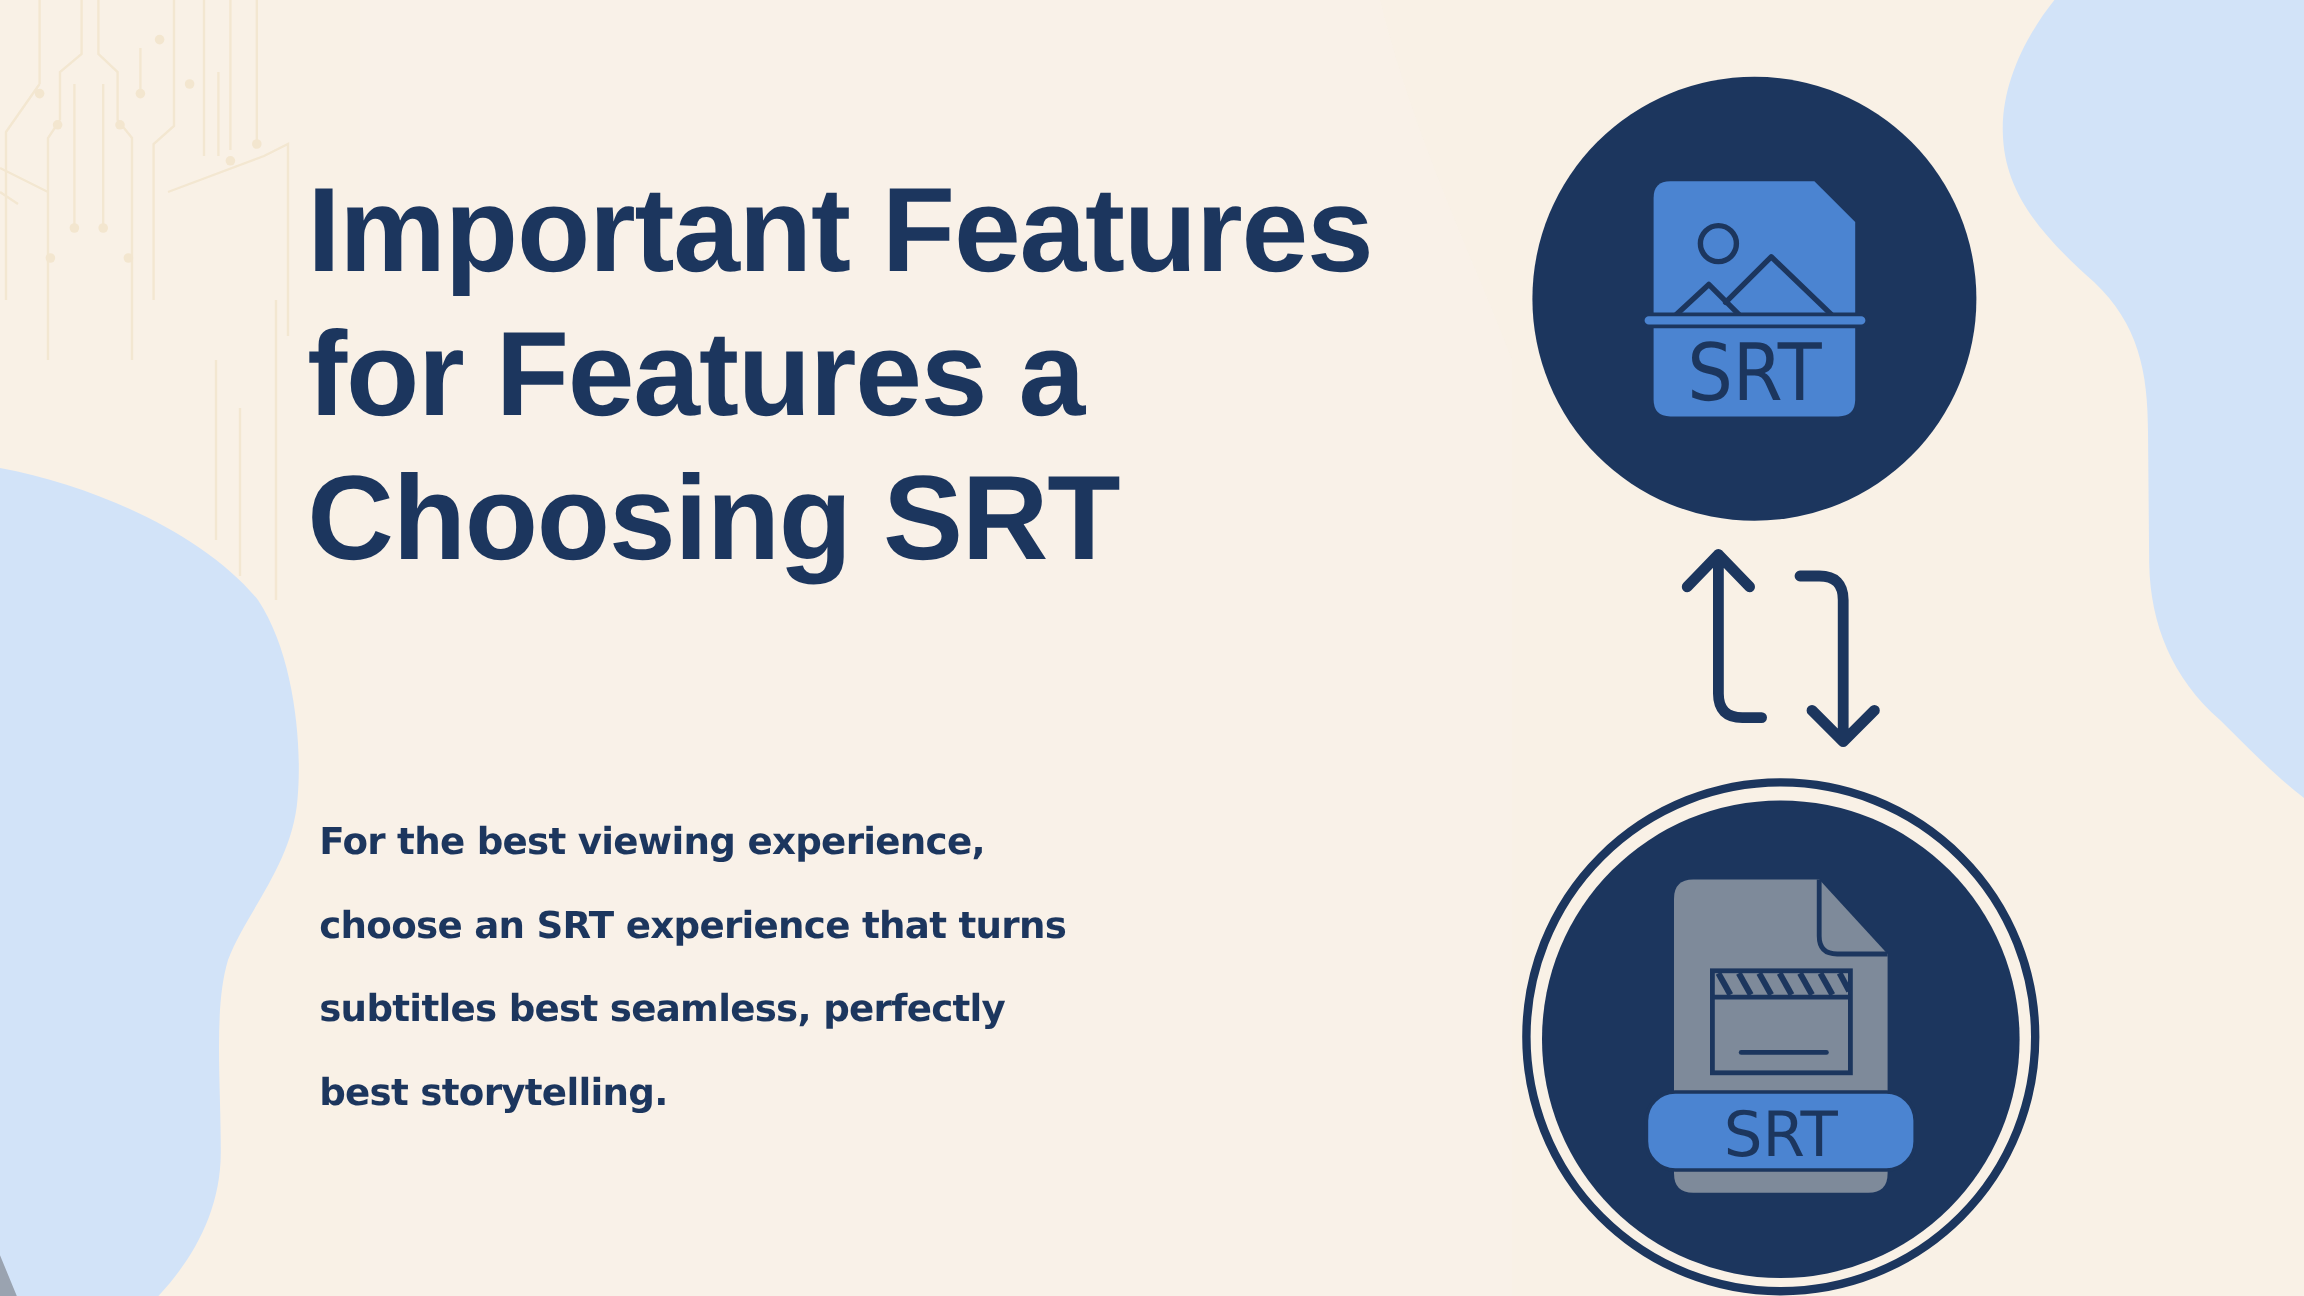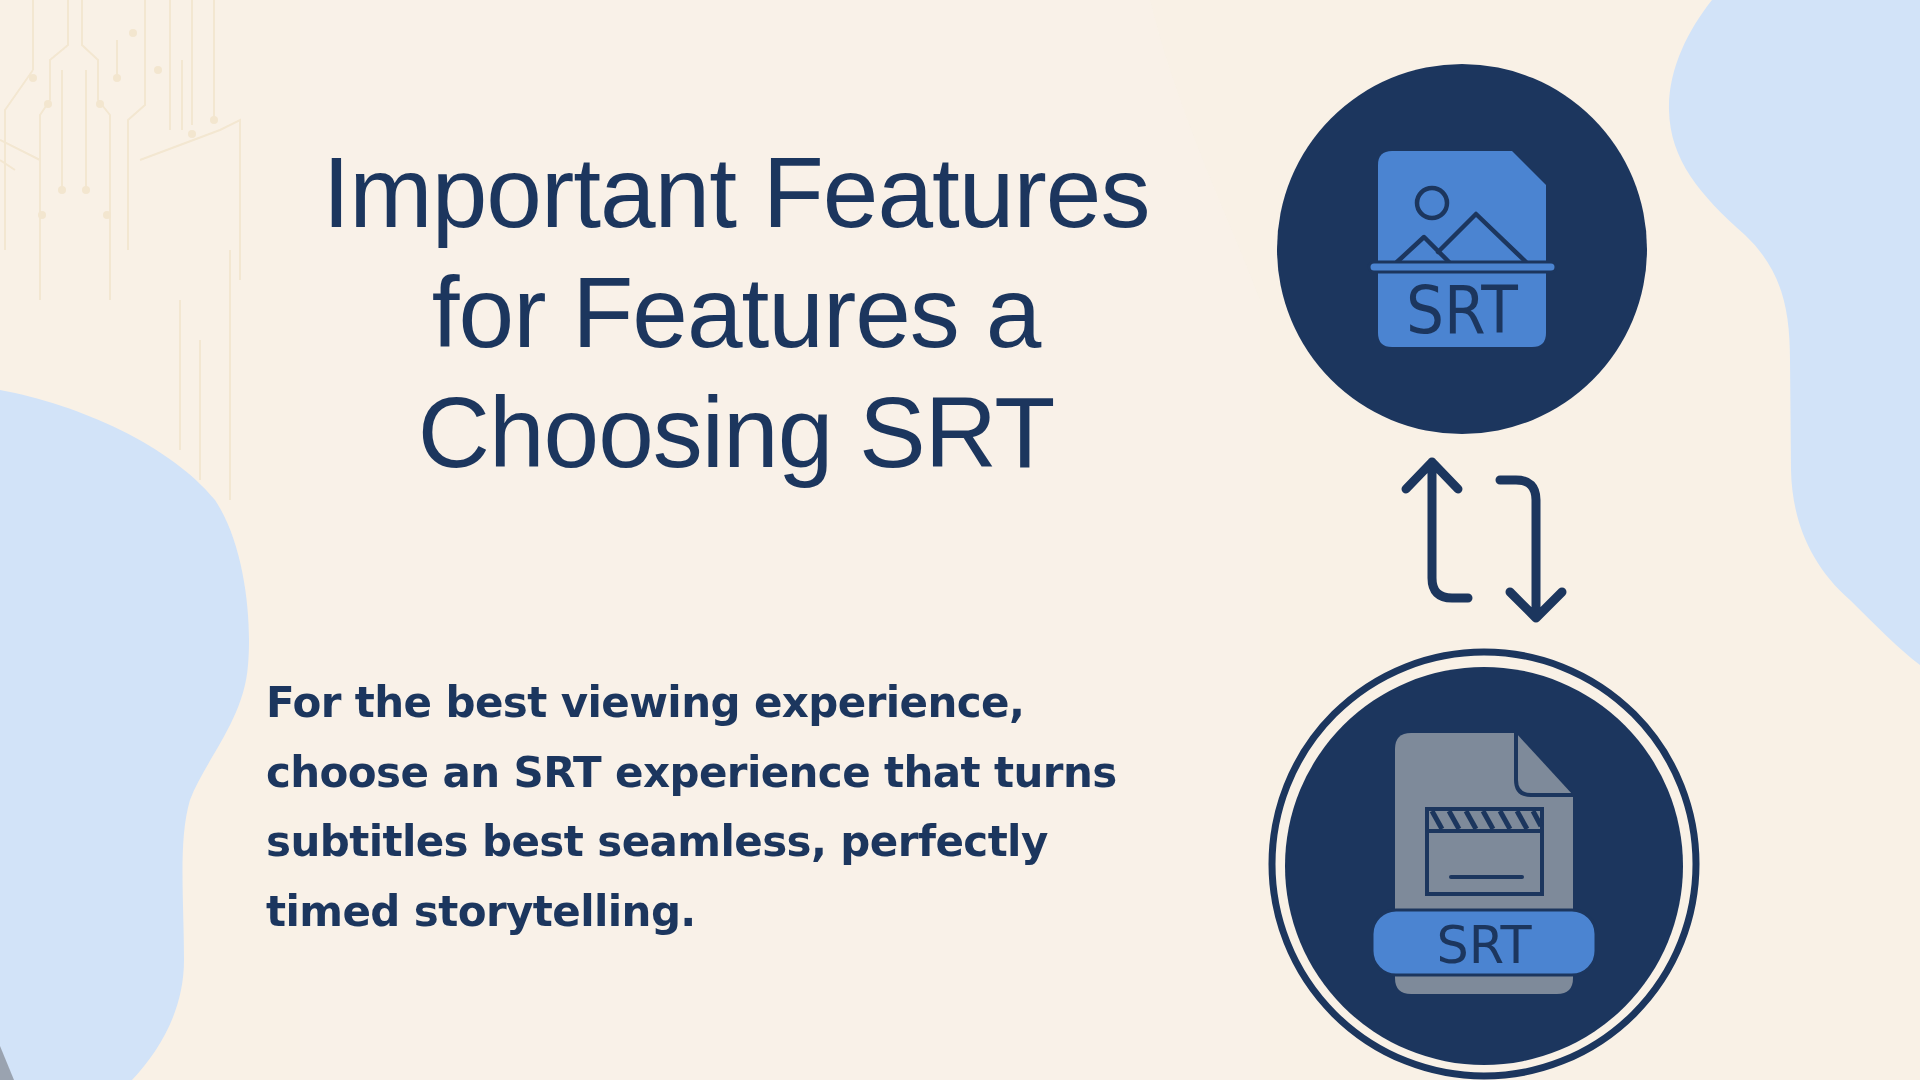--- a/index.html
+++ b/index.html
@@ -4,29 +4,29 @@
   <style>
     html, body { margin: 0; padding: 0; }
     body {
       width: 1920px; height: 1080px; overflow: hidden; position: relative;
       background: #f9f1e6;
       font-family: "Liberation Sans", sans-serif;
     }
     .bg-layer { position: absolute; left: 0; top: 0; width: 1920px; height: 1080px; }
     .title {
       position: absolute; left: 256px; top: 132px; margin: 0;
-      font-family: "Liberation Sans", sans-serif; font-weight: 400;
+      font-family: "Liberation Sans", sans-serif; font-weight: 700;
       font-size: 100px; line-height: 120px; letter-spacing: -1px;
-      color: #1c365e; width: 960px; text-align: center;
+      color: #1c365e; width: 960px;
     }
     .title span { display: block; white-space: nowrap; }
     .desc {
       position: absolute; left: 266px; top: 668px; margin: 0;
       font-family: "DejaVu Sans", sans-serif; font-weight: 700;
-      font-size: 42px; line-height: 69.5px; letter-spacing: -0.6px;
+      font-size: 31px; line-height: 69.5px; letter-spacing: -0.6px;
       color: #1c365e; width: 960px;
     }
     .desc span { display: block; white-space: nowrap; }
     .icon-svg { position: absolute; left: 0; top: 0; width: 1920px; height: 1080px; }
     .srt-text {
       font-family: "DejaVu Sans", sans-serif; font-weight: 400;
     }
   </style>
 </head>
 <body>
@@ -78,21 +78,21 @@
 <h1 class="title">
   <span>Important Features</span>
   <span>for Features a</span>
   <span>Choosing SRT</span>
 </h1>
 
 <p class="desc">
   <span>For the best viewing experience,</span>
   <span>choose an SRT experience that turns</span>
   <span>subtitles best seamless, perfectly</span>
-  <span>timed storytelling.</span>
+  <span>best storytelling.</span>
 </p>
 
 <svg class="icon-svg" viewBox="0 0 1920 1080" xmlns="http://www.w3.org/2000/svg">
 
   <g>
     <circle cx="1462" cy="249" r="185" fill="#1c365e"></circle>
 
     <path fill="#4b84d1" d="M1392,151 L1512,151 L1546,185 L1546,333 Q1546,347 1532,347 L1392,347 Q1378,347 1378,333 L1378,165 Q1378,151 1392,151 Z"></path>
 
     <circle cx="1432" cy="203" r="15" fill="none" stroke="#1c365e" stroke-width="4.5"></circle>

